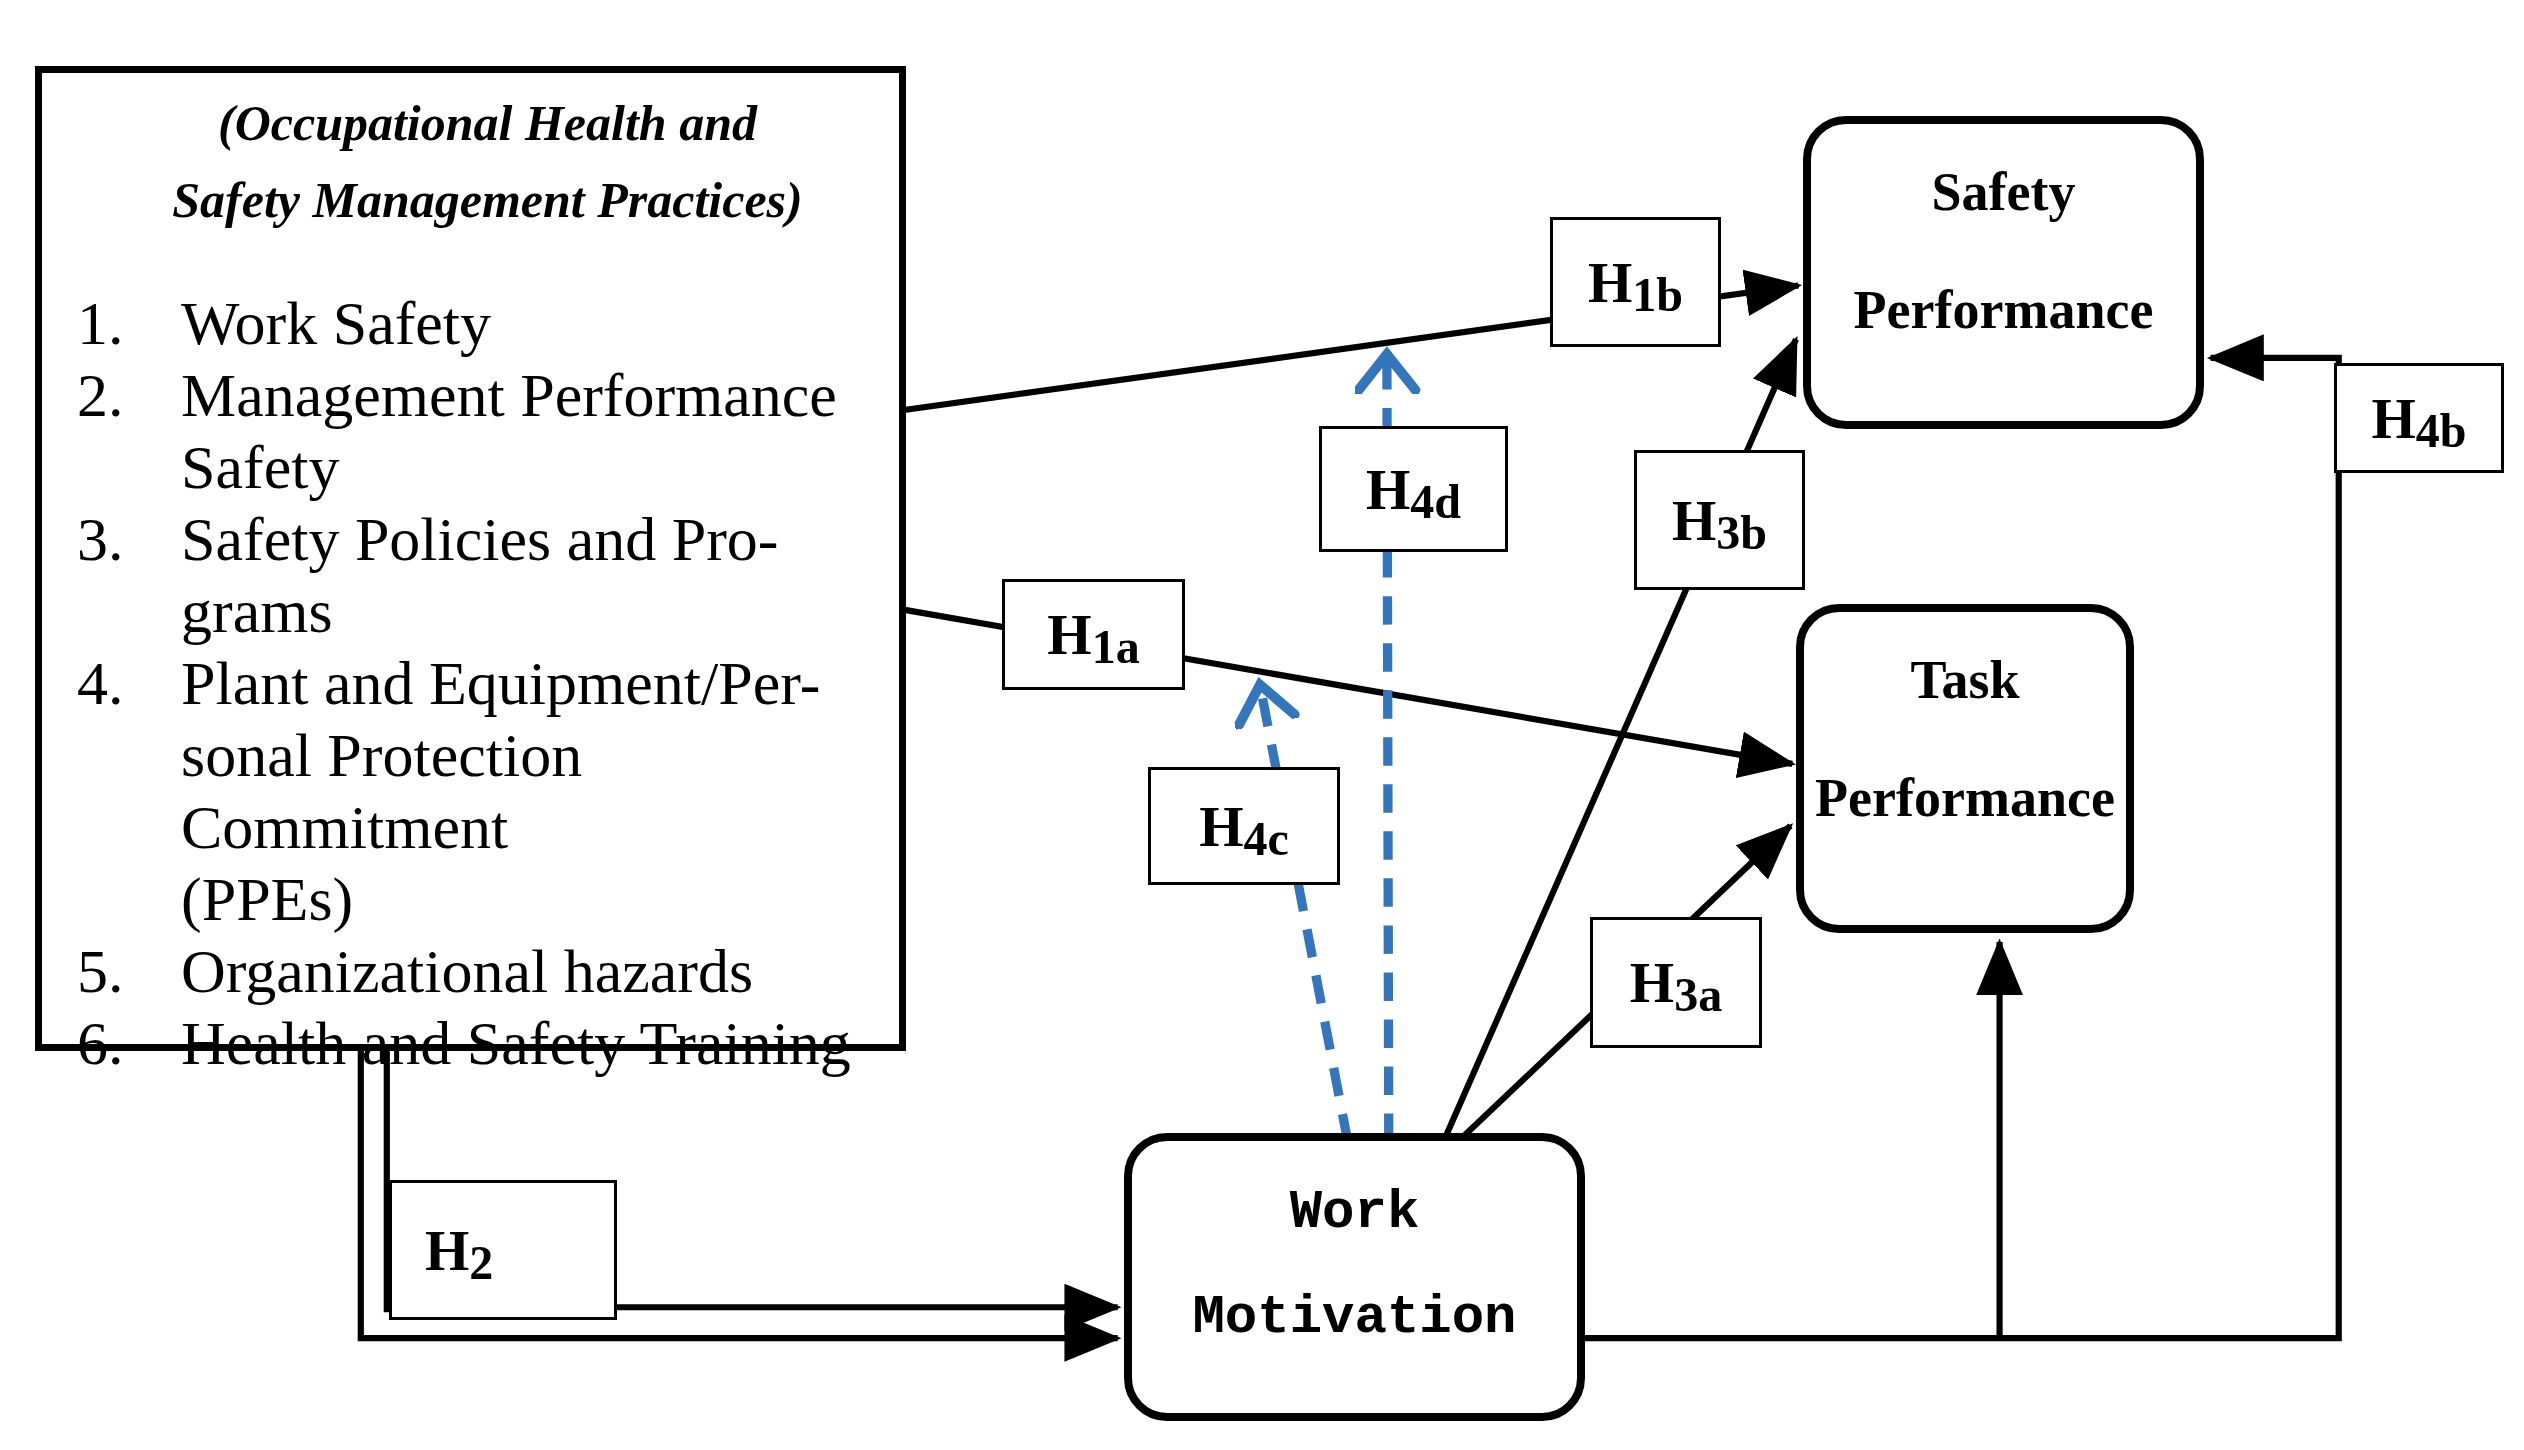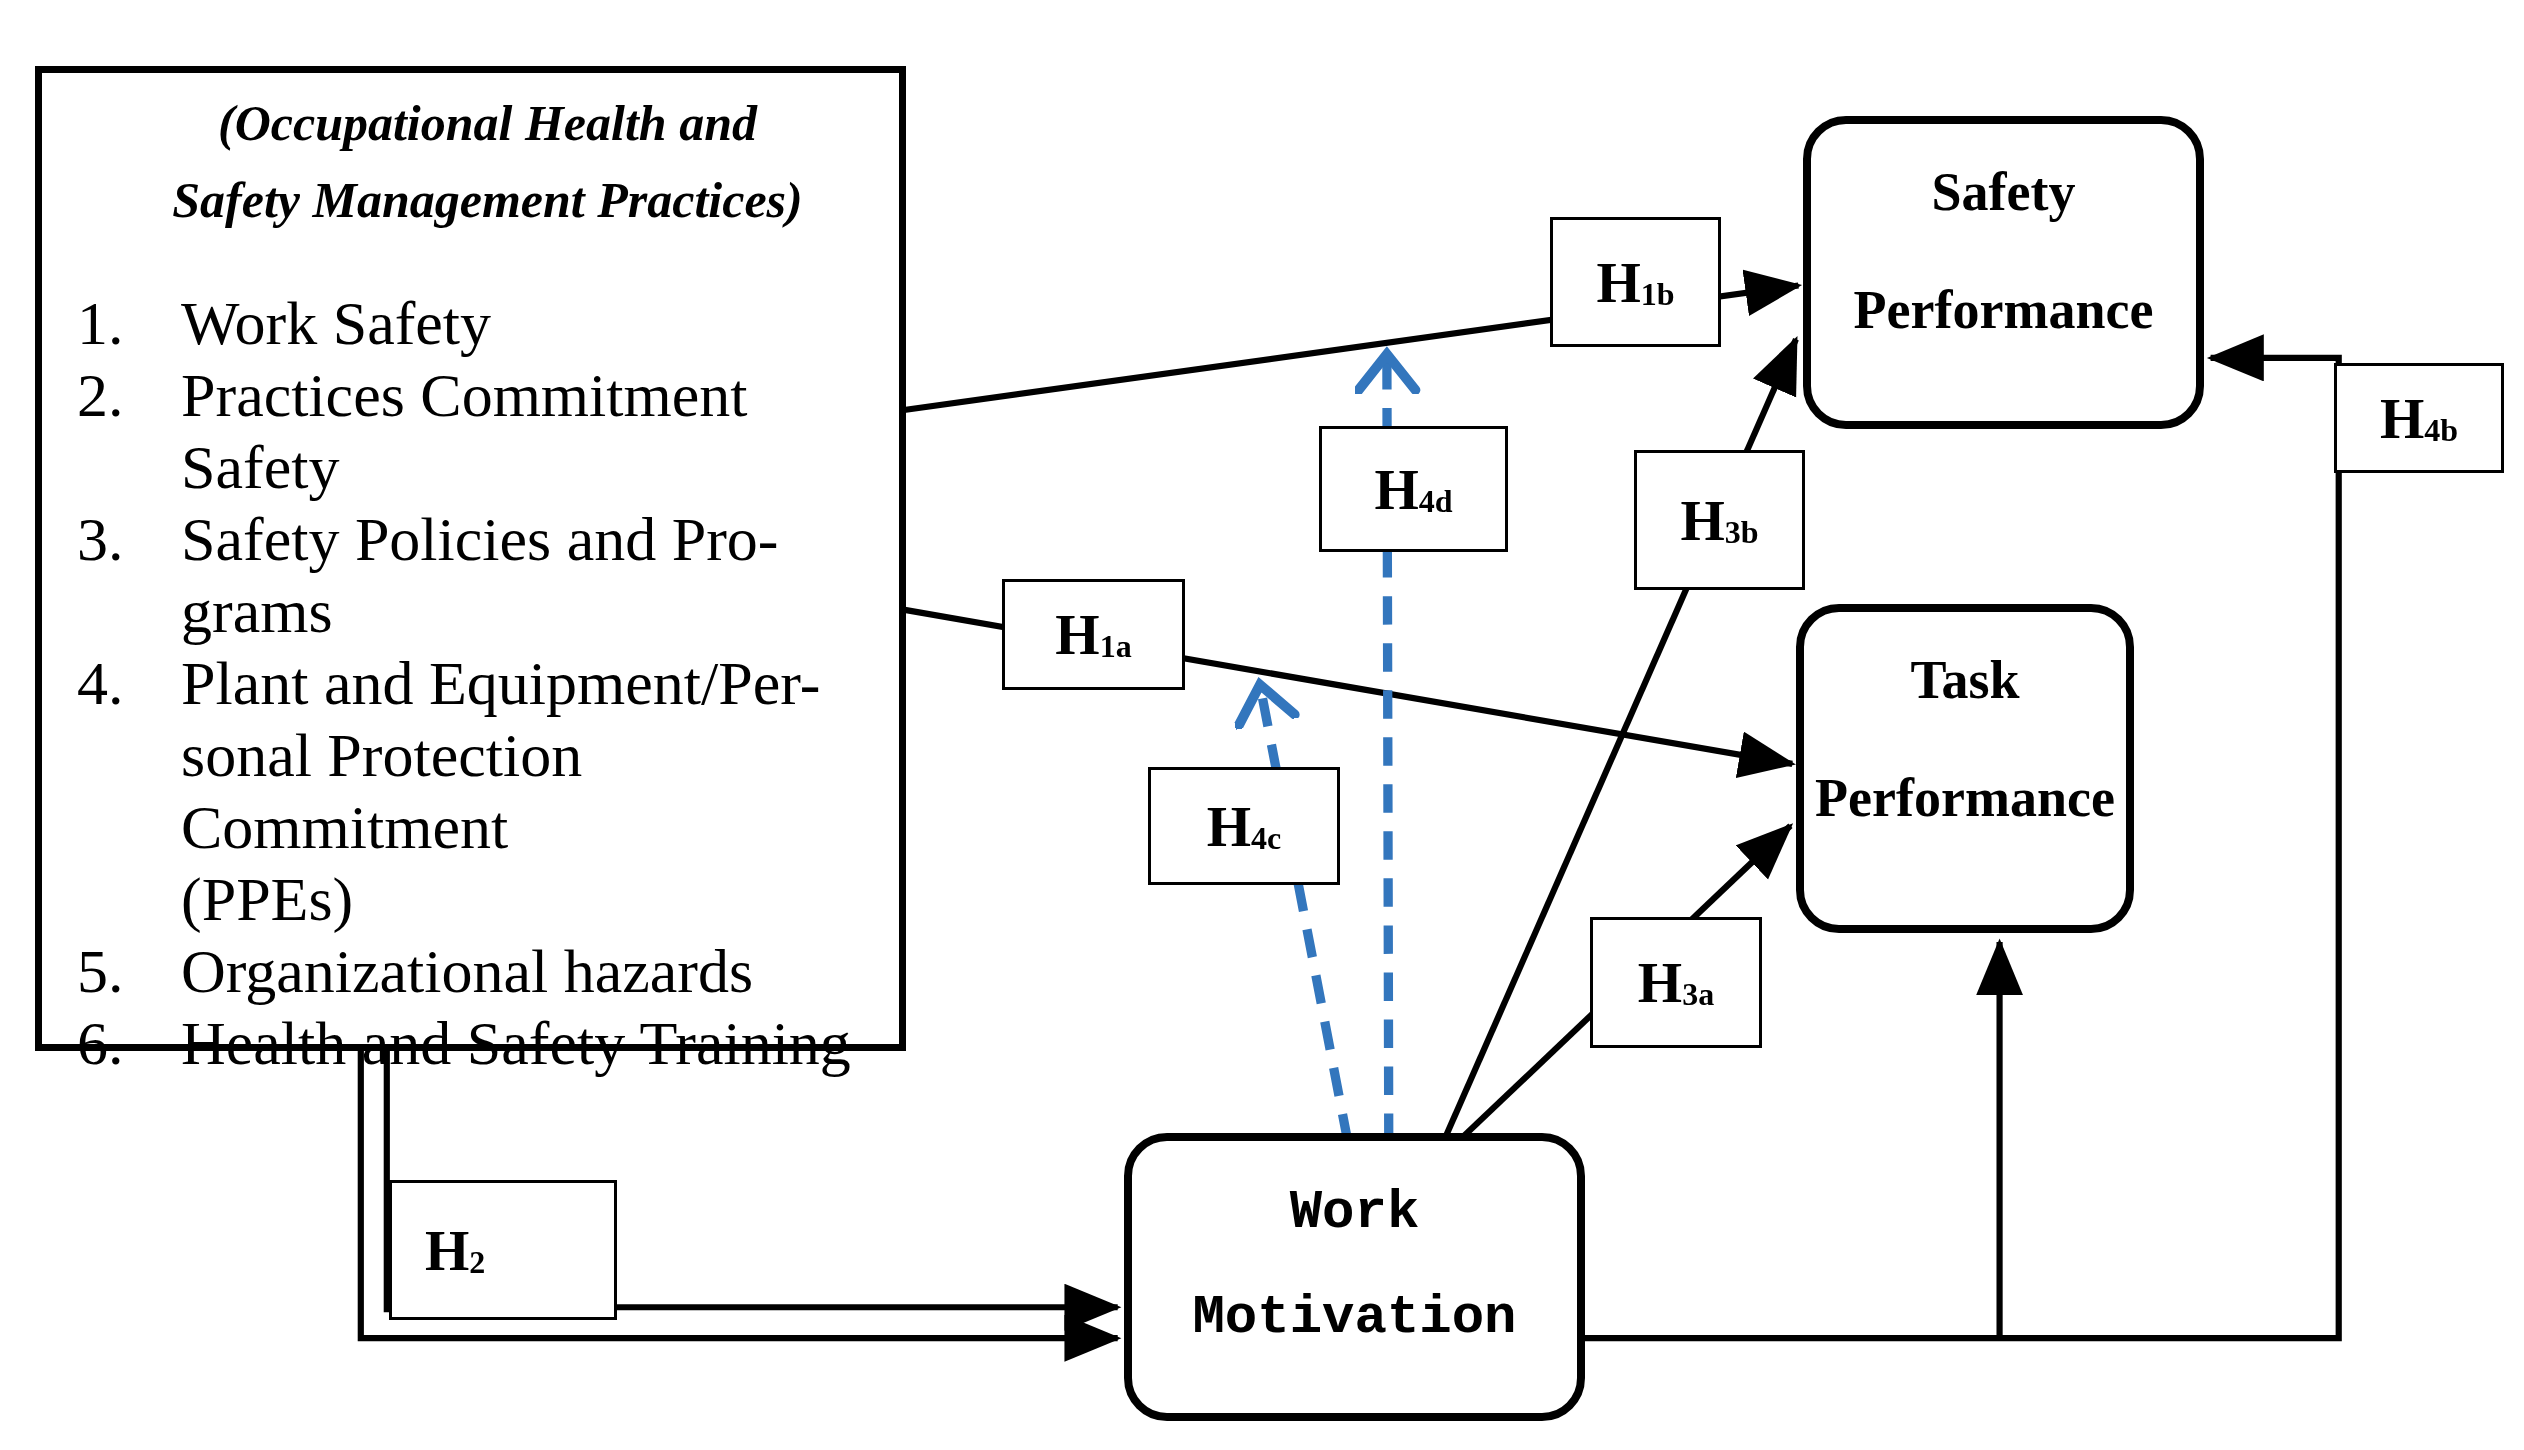--- a/index.html
+++ b/index.html
@@ -24,21 +24,21 @@
 
   
   .construct { border:8px solid #000; border-radius:43px; font-weight:bold; text-align:center;
                font-size:54px; white-space:pre-line; }
   .construct.sp, .construct.tp { line-height:118px; padding-top:9.3px; }
   .construct.wm { line-height:105px; padding-top:18.6px; }
 
   
   .hbox { border:3.7px solid #000; display:flex; align-items:center; justify-content:center;
           font-weight:bold; font-size:57px; }
-  .hbox .sub { font-size:32px; position:relative; top:12.4px; }
+  .hbox .sub { font-size:48px; position:relative; top:12.4px; }
   .hbox.h2lab { justify-content:flex-start; padding-left:33px; }
 </style>
 </head>
 <body>
 
 <svg id="wires" viewBox="0 0 4080 2344" xmlns="http://www.w3.org/2000/svg">
   <defs>
     <marker id="ah" markerUnits="userSpaceOnUse" markerWidth="100" markerHeight="80" refX="86" refY="38" orient="auto">
       <path d="M0,0 L92,38 L0,76 Z" fill="#000000"></path>
     </marker>
@@ -64,21 +64,21 @@
 <div class="box predictor" style="left:35px; top:66px; width:871px; height:985px;">
   <div class="title">(Occupational Health and
 Safety Management Practices)</div>
   <div class="list">
     <div class="row">
       <span class="num">1.</span>
       <span class="txt">Work Safety</span>
     </div>
     <div class="row">
       <span class="num">2.</span>
-      <span class="txt">Practices Commitment
+      <span class="txt">Management Performance
 Safety</span>
     </div>
     <div class="row">
       <span class="num">3.</span>
       <span class="txt">Safety Policies and Pro-
 grams</span>
     </div>
     <div class="row">
       <span class="num">4.</span>
       <span class="txt">Plant and Equipment/Per-

